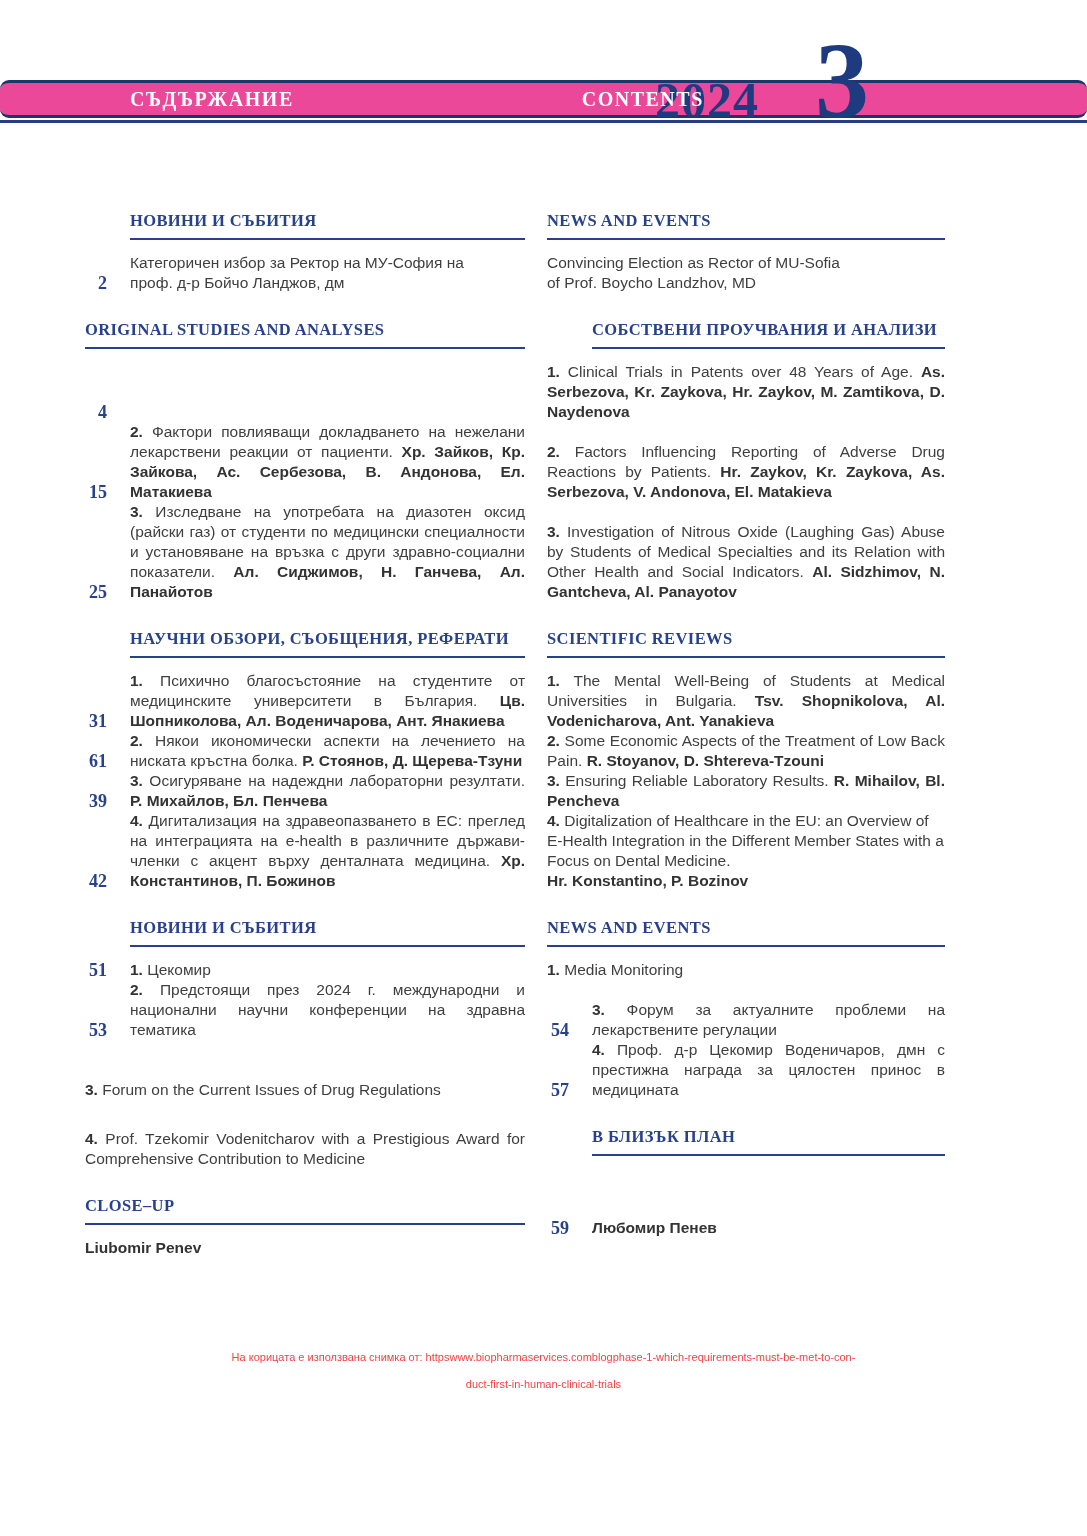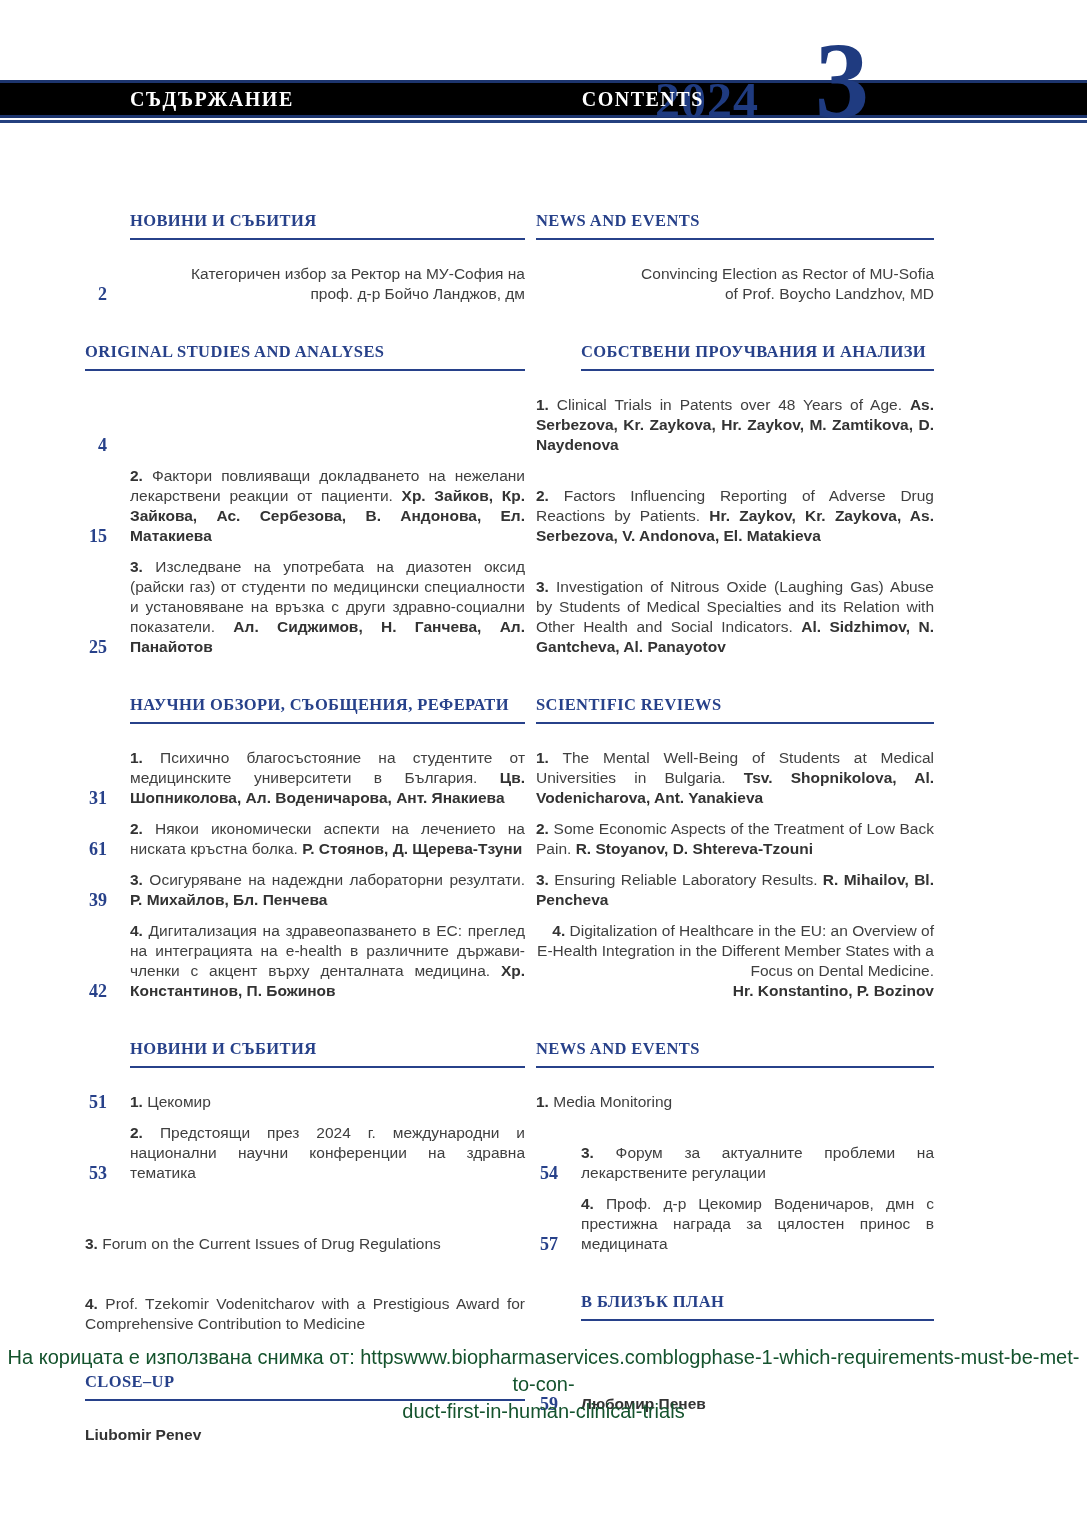--- a/index.html
+++ b/index.html
@@ -19,61 +19,61 @@
   .year{
     font-family:"Liberation Serif", serif;font-weight:bold;
     font-size:50px;color:#1f3b80;letter-spacing:1px;
   }
   .issue{
     font-family:"Liberation Serif", serif;font-weight:bold;
     font-size:108px;color:#1f3b80;line-height:0.8;
   }
   
   .titlebar{
-    height:32px;background:#000000;
+    height:32px;background:#ec4899;
     border-top:3px solid #1d3确a;
     border-top:3px solid #1d356e;border-bottom:3px solid #1d356e;
-    display:flex;align-items:center;
+    display:flex;align-items:center;border-radius:9px;
   }
   .titlebar-underline{height:3px;background:#24407f;margin-top:2px;}
   .bar-label{
     color:#ffffff;font-family:"Liberation Serif", serif;font-weight:bold;
     font-size:20px;letter-spacing:1.5px;
   }
   .bar-label.bg{margin-left:130px;}
   .bar-label.en{margin-left:288px;text-align:right;}
   
   .toc{
     margin:88px 0 4px 85px;width:860px;
-    display:grid;grid-template-columns:440px 398px;column-gap:22px;gap:11px;
+    display:grid;grid-template-columns:440px 398px;column-gap:22px;
   }
   .hdr-cell{margin-top:27px;margin-bottom:13px;}
   .hdr-cell.first{margin-top:0;}
   .sec-hdr{
     font-family:"Liberation Serif", serif;font-weight:bold;
     font-size:16.5px;color:#27418a;letter-spacing:0.4px;
     border-bottom:2.5px solid #27418a;padding-bottom:7px;
   }
   .hdr-cell.left .sec-hdr{margin-left:45px;}
   .entry-row{display:flex;align-items:flex-end;}
   .pg{
     width:22px;margin-right:23px;flex:none;
     font-family:"Liberation Serif", serif;font-weight:bold;
     font-size:18px;color:#27418a;text-align:right;line-height:20px;
   }
   .txt{
     margin:0;flex:1;font-size:15.5px;line-height:20px;
     text-align:justify;color:#3f3f3f;
   }
   .txt b{color:#333333;}
-  .txt.prewrap{white-space:pre-line;text-align:right;}
+  .txt.prewrap{white-space:pre-line;text-align:left;}
   
   .footer{
     position:absolute;left:0;right:0;top:1344px;
-    text-align:center;font-size:20px;color:#14532d;line-height:27px;
+    text-align:center;font-size:11px;color:#ef4444;line-height:27px;
   }
 </style>
 </head>
 <body>
 
 <div class="page">
 
   <div class="masthead">
     <span class="year">2024</span>
     <span class="issue">3</span>

